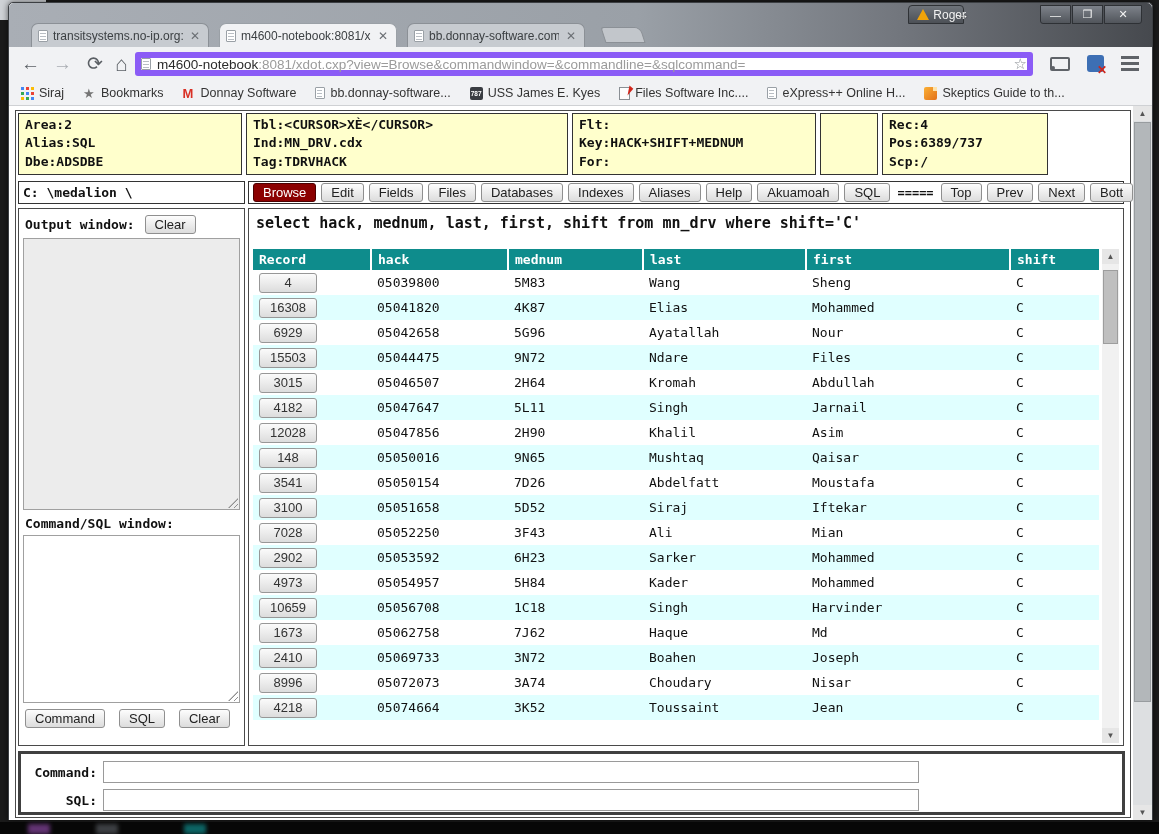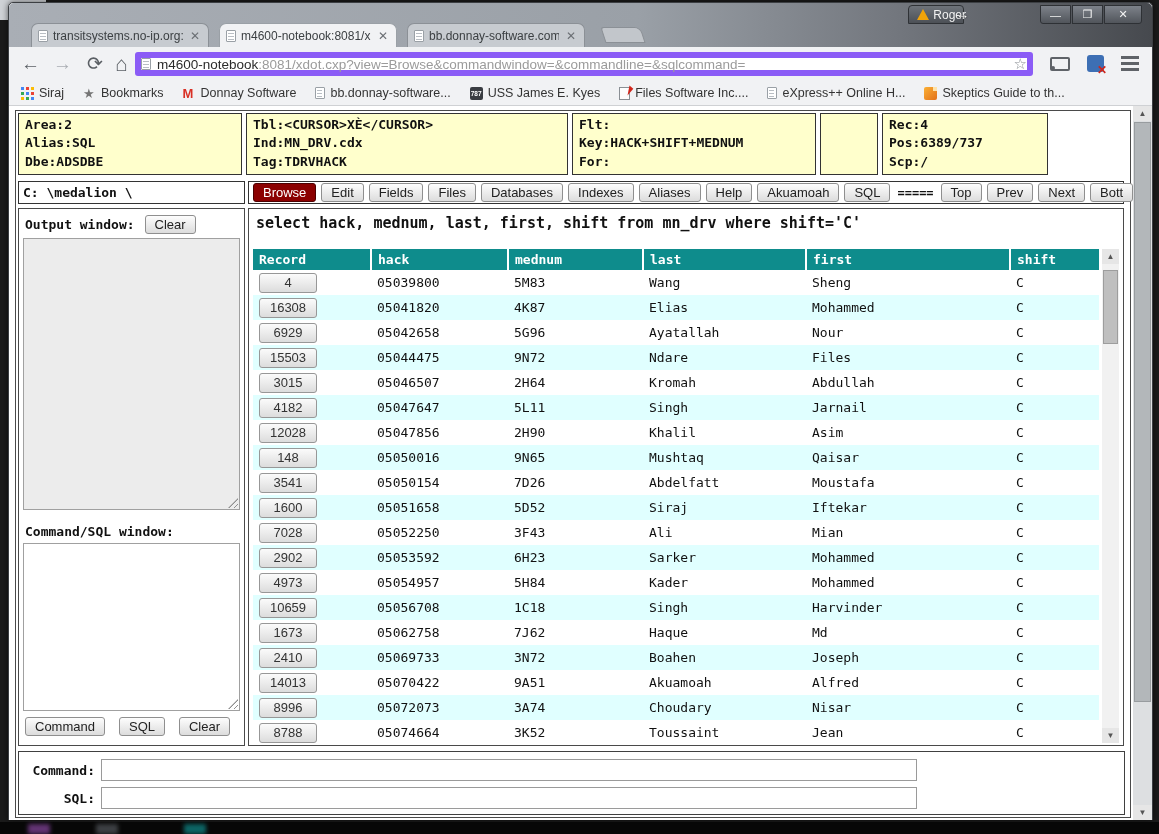--- a/index.html
+++ b/index.html
@@ -124,21 +124,21 @@
     background:linear-gradient(#fbfbfb,#dcdcdc); border:1px solid #979797; border-radius:3px; }
 
   .scrollbar { background:#f1f1f1; }
   .sb-arrow { position:absolute; left:0; width:100%; height:15px; display:flex; align-items:center; justify-content:center;
     font-size:8px; color:#555; background:#e6e6e6; }
   .sb-thumb { position:absolute; left:1px; background:#bfbfbf; border:1px solid #9d9d9d; }
   .inner-scrollbar { position:absolute; right:4px; top:40px; width:17px; height:494px; }
   .inner-scrollbar .sb-thumb { top:21px; height:74px; width:15px; }
   .inner-scrollbar .up { top:0; } .inner-scrollbar .down { bottom:0; }
 
-  .bottom-panel { position:absolute; left:2px; top:640px; width:1107px; height:64px; border:1px solid #404040; background:#fff; }
+  .bottom-panel { position:absolute; left:2px; top:640px; width:1107px; height:64px; border:3px solid #404040; background:#fff; }
   .bp-row { position:absolute; left:0; display:flex; align-items:center; }
   .bp-label { width:82px; text-align:right; font:bold 13px "DejaVu Sans Mono",monospace; color:#111; padding-right:6px; }
   .bp-input { width:816px; height:22px; border:1px solid #9a9a9a; font:13px "DejaVu Sans Mono",monospace; padding:0 4px; }
 
   .page-scrollbar { position:absolute; left:1124px; top:0; width:19px; height:714px; background:#dddfe1; }
   .page-scrollbar .sb-thumb { top:16px; height:580px; width:17px; background:#b3b7ba; border-color:#989c9f; }
   .page-scrollbar .up { top:0; } .page-scrollbar .down { bottom:0; }
 
   .taskbar { position:absolute; left:0; top:822px; width:1159px; height:12px; background:#070707; }
   .tb-icon { position:absolute; top:2px; width:22px; height:10px; filter:blur(2px); opacity:.8; }
@@ -272,21 +272,21 @@
 
       <div class="sidebar">
         <div class="label-row">
           <span class="side-label">Output window:</span>
           <button class="ui-btn">Clear</button>
         </div>
         <div class="ta-wrap">
           <textarea class="ta-output" readonly="" style=""></textarea>
           <div class="resize-handle"></div>
         </div>
-        <div class="label-row" style="margin-top:14px">
+        <div class="label-row" style="margin-top:6px">
           <span class="side-label">Command/SQL window:</span>
         </div>
         <div class="ta-wrap">
           <textarea class="ta-cmd" style=""></textarea>
           <div class="resize-handle"></div>
         </div>
         <div class="side-btn-row">
           <button class="ui-btn">Command</button>
           <button class="ui-btn">SQL</button>
           <button class="ui-btn">Clear</button>
@@ -381,21 +381,21 @@
               </tr>
               <tr>
                 <td><button class="rec-btn">3541</button></td>
                 <td>05050154</td>
                 <td>7D26</td>
                 <td>Abdelfatt</td>
                 <td>Moustafa</td>
                 <td>C</td>
               </tr>
               <tr>
-                <td><button class="rec-btn">1600</button></td>
+                <td><button class="rec-btn">3100</button></td>
                 <td>05051658</td>
                 <td>5D52</td>
                 <td>Siraj</td>
                 <td>Iftekar</td>
                 <td>C</td>
               </tr>
               <tr>
                 <td><button class="rec-btn">7028</button></td>
                 <td>05052250</td>
                 <td>3F43</td>
@@ -437,37 +437,29 @@
               </tr>
               <tr>
                 <td><button class="rec-btn">2410</button></td>
                 <td>05069733</td>
                 <td>3N72</td>
                 <td>Boahen</td>
                 <td>Joseph</td>
                 <td>C</td>
               </tr>
               <tr>
-                <td><button class="rec-btn">14013</button></td>
-                <td>05070422</td>
-                <td>9A51</td>
-                <td>Akuamoah</td>
-                <td>Alfred</td>
-                <td>C</td>
-              </tr>
-              <tr>
                 <td><button class="rec-btn">8996</button></td>
                 <td>05072073</td>
                 <td>3A74</td>
                 <td>Choudary</td>
                 <td>Nisar</td>
                 <td>C</td>
               </tr>
               <tr>
-                <td><button class="rec-btn">8788</button></td>
+                <td><button class="rec-btn">4218</button></td>
                 <td>05074664</td>
                 <td>3K52</td>
                 <td>Toussaint</td>
                 <td>Jean</td>
                 <td>C</td>
               </tr>
             </tbody>
         </table>
         <div class="inner-scrollbar scrollbar">
           <div class="sb-arrow up">▲</div>

